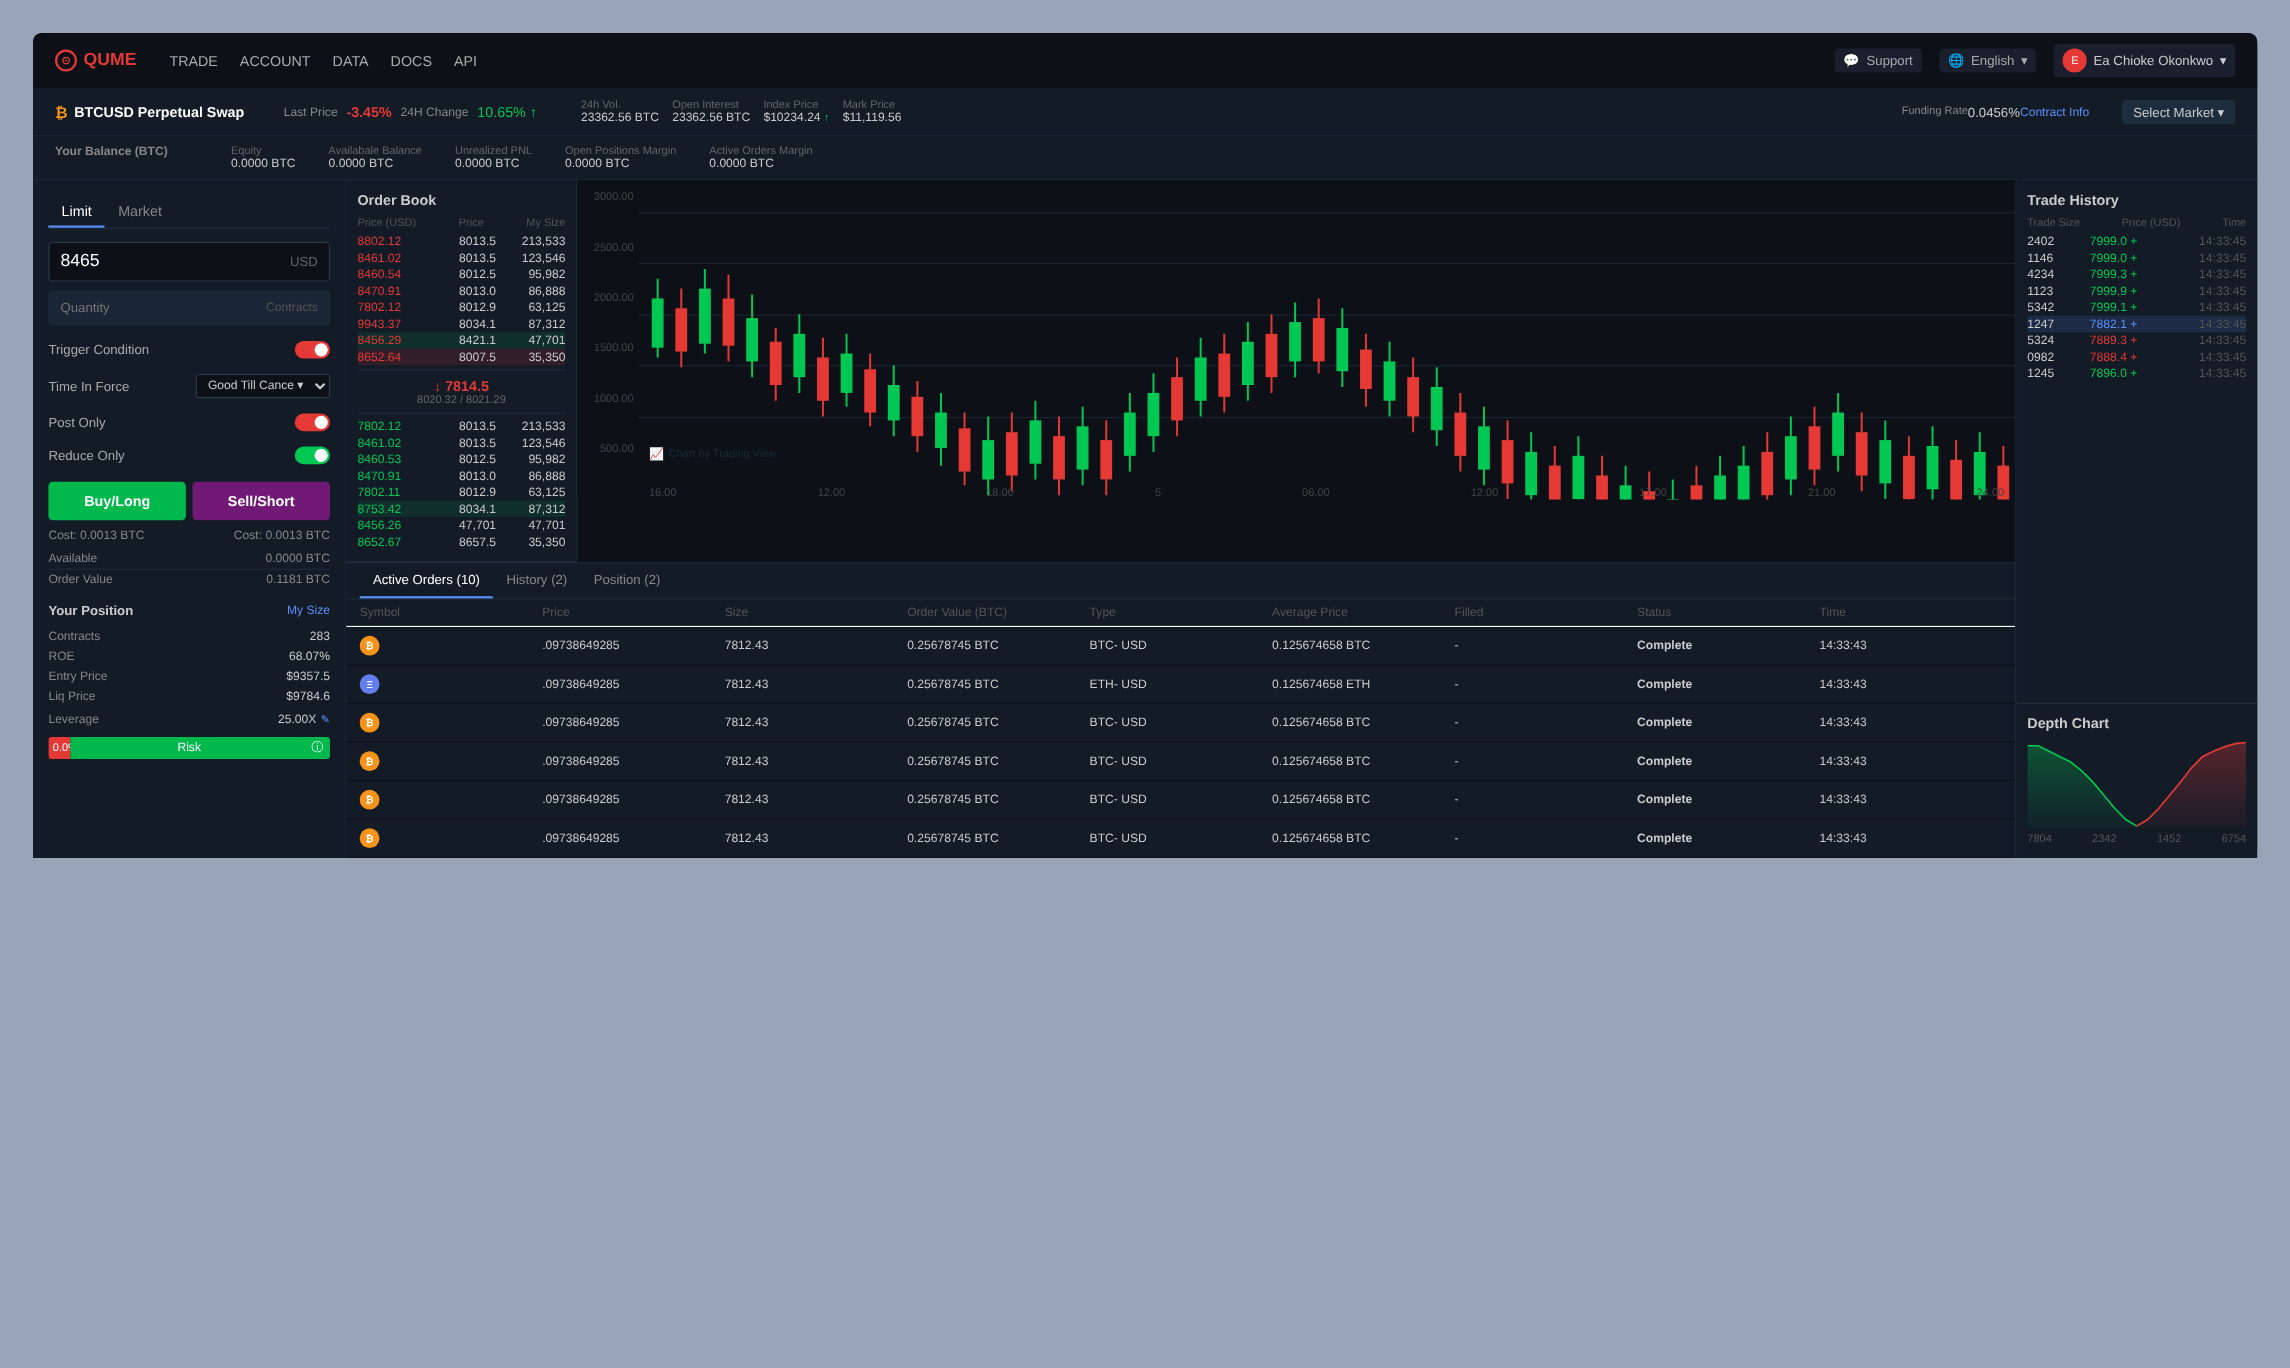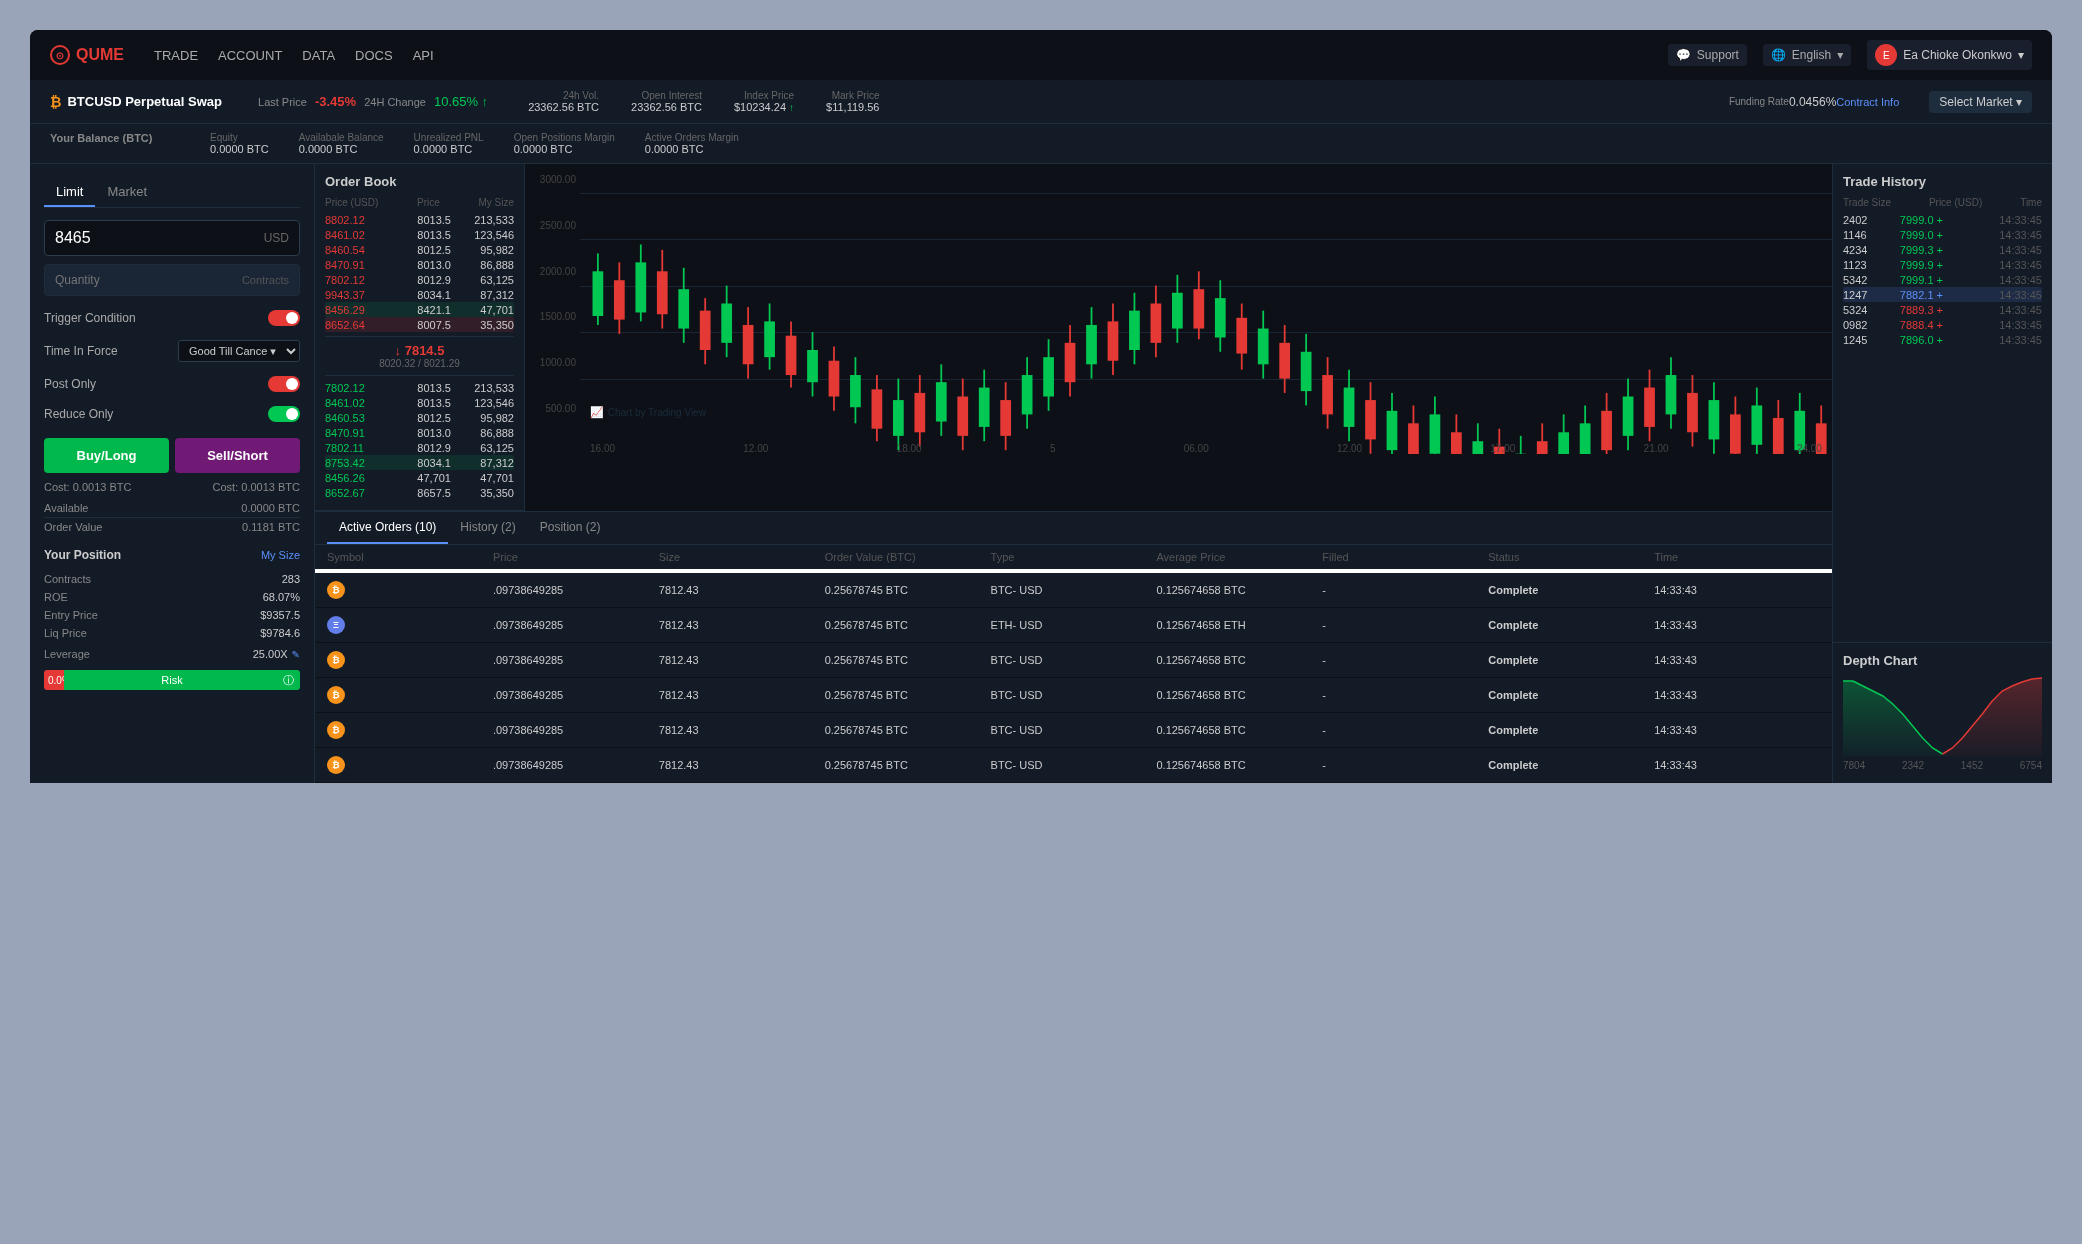--- a/index.html
+++ b/index.html
@@ -23,21 +23,21 @@
     
     
     .top-bar { background: #131b27; padding: 10px 20px; display: flex; align-items: center; gap: 20px; border-bottom: 1px solid #1e2d3d; }
     .market-title { display: flex; align-items: center; gap: 6px; font-weight: 600; font-size: 14px; }
     .btc-icon { color: #f7931a; }
     .price-display { display: flex; align-items: center; gap: 8px; margin-left: 16px; }
     .last-price-label { color: #888; font-size: 11px; }
     .last-price-val { color: #e53935; font-size: 13px; font-weight: 600; }
     .change-label { color: #888; font-size: 11px; }
     .change-val { color: #00c853; font-size: 13px; }
-    .market-stats { display: flex; gap: 32px; margin-left: 20px; text-align: right; }
+    .market-stats { display: flex; gap: 12px; margin-left: 20px; }
     .stat-item { display: flex; flex-direction: column; }
     .stat-label { color: #666; font-size: 10px; }
     .stat-val { color: #ccc; font-size: 11px; }
     .funding-section { margin-left: auto; display: flex; flex-direction: row; align-items: center; }
     .funding-label { color: #888; font-size: 10px; }
     .funding-val { color: #ccc; font-size: 12px; }
     .contract-info { color: #5b8ff9; font-size: 11px; cursor: pointer; }
     .select-market { margin-left: 10px; background: #1e2d3d; border: none; color: #ccc; padding: 4px 10px; border-radius: 4px; cursor: pointer; font-size: 12px; }
     
     
@@ -139,21 +139,21 @@
     
     
     .middle-row { display: flex; flex: 1; }
     
     
     .orders-bottom { background: #131b27; border-top: 1px solid #1e2d3d; }
     .orders-tabs { display: flex; gap: 0; padding: 0 12px; border-bottom: 1px solid #1e2d3d; }
     .orders-tab { padding: 8px 12px; cursor: pointer; font-size: 12px; color: #888; border-bottom: 2px solid transparent; }
     .orders-tab.active { color: #fff; border-bottom: 2px solid #5b8ff9; }
     .orders-table { padding: 0; }
-    .orders-th { display: flex; padding: 6px 12px; border-bottom: 4px solid #ffffff; }
+    .orders-th { display: flex; padding: 6px 12px; border-bottom: 1px solid #ffffff; }
     .orders-th-cell { color: #555; font-size: 11px; flex: 1; }
     .orders-row { display: flex; padding: 8px 12px; border-bottom: 1px solid #0d1117; align-items: center; }
     .orders-cell { font-size: 11px; color: #ccc; flex: 1; }
     .orders-cell.symbol { display: flex; align-items: center; gap: 6px; }
     .coin-icon { width: 18px; height: 18px; border-radius: 50%; display: flex; align-items: center; justify-content: center; font-size: 9px; font-weight: bold; }
     .btc-coin { background: #f7931a; color: #fff; }
     .eth-coin { background: #627eea; color: #fff; }
     
     
     .right-panel { width: 220px; min-width: 220px; background: #131b27; border-left: 1px solid #1e2d3d; display: flex; flex-direction: column; }

